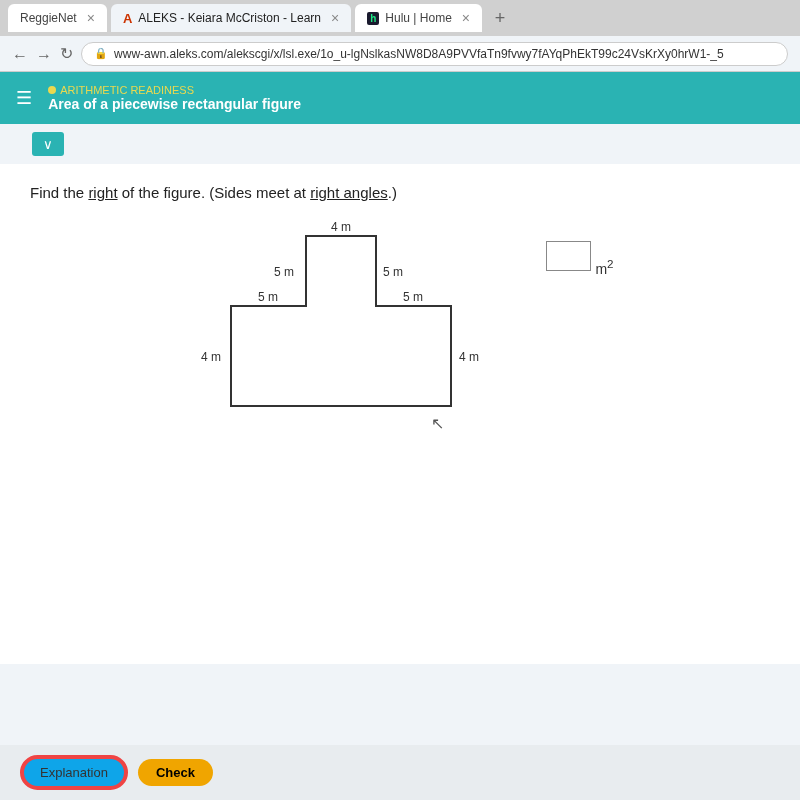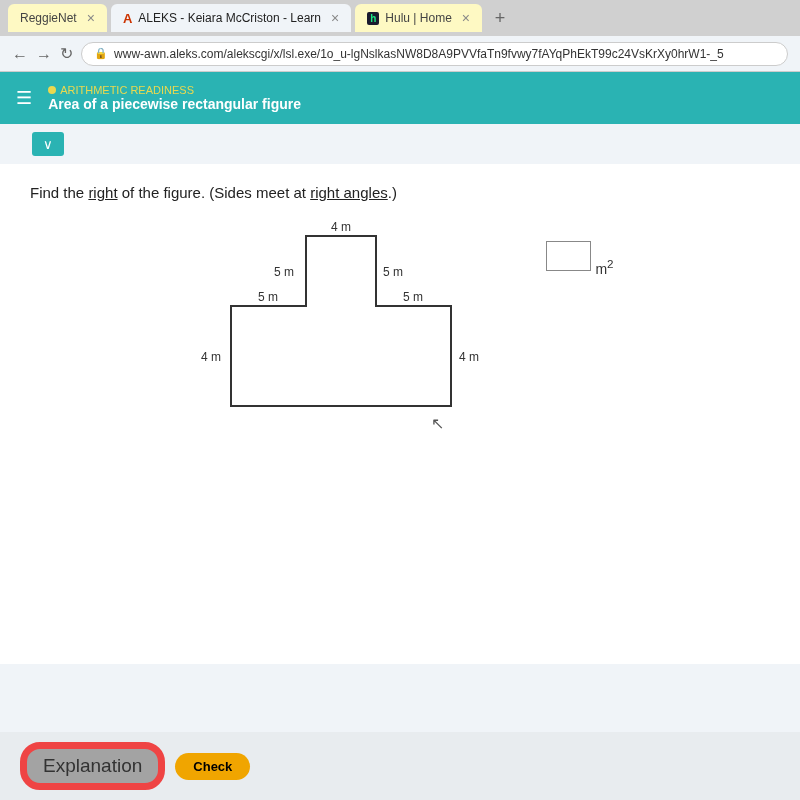--- a/index.html
+++ b/index.html
@@ -27,21 +27,21 @@
     }
 
     .tab {
       display: flex;
       align-items: center;
       height: 28px;
       padding: 0 12px;
       border-radius: 6px 6px 0 0;
       font-size: 12px;
       gap: 6px;
-      background: #fef9c3;
+      background: #ffffff;
       color: #444;
     }
 
     .tab.active {
       background: #f0f4f8;
       color: #222;
     }
 
     .tab-icon {
       font-weight: bold;
@@ -232,25 +232,25 @@
       display: flex;
       gap: 10px;
       align-items: center;
       position: absolute;
       bottom: 0;
       left: 0;
       right: 0;
     }
 
     .btn-explanation {
-      background: #a3a3a3;
-      border: 7px solid #ef4444;
+      background: #0ea5e9;
+      border: 4px solid #ef4444;
       border-radius: 20px;
       padding: 6px 16px;
-      font-size: 19px;
+      font-size: 13px;
       cursor: pointer;
       color: #333;
     }
 
     .btn-check {
       background: #f0a500;
       border: none;
       border-radius: 20px;
       padding: 6px 18px;
       font-size: 13px;

